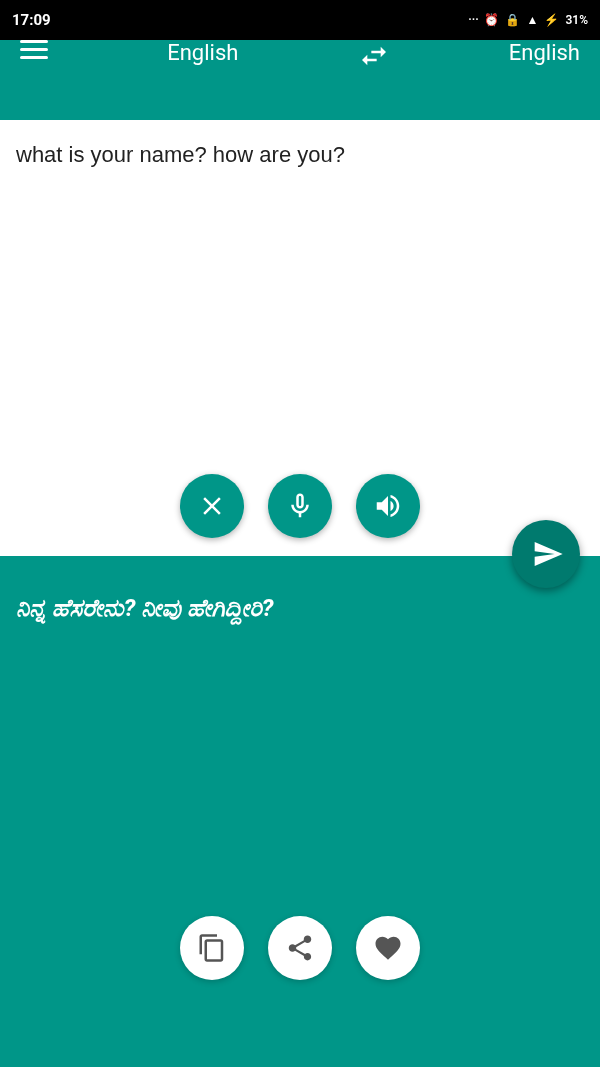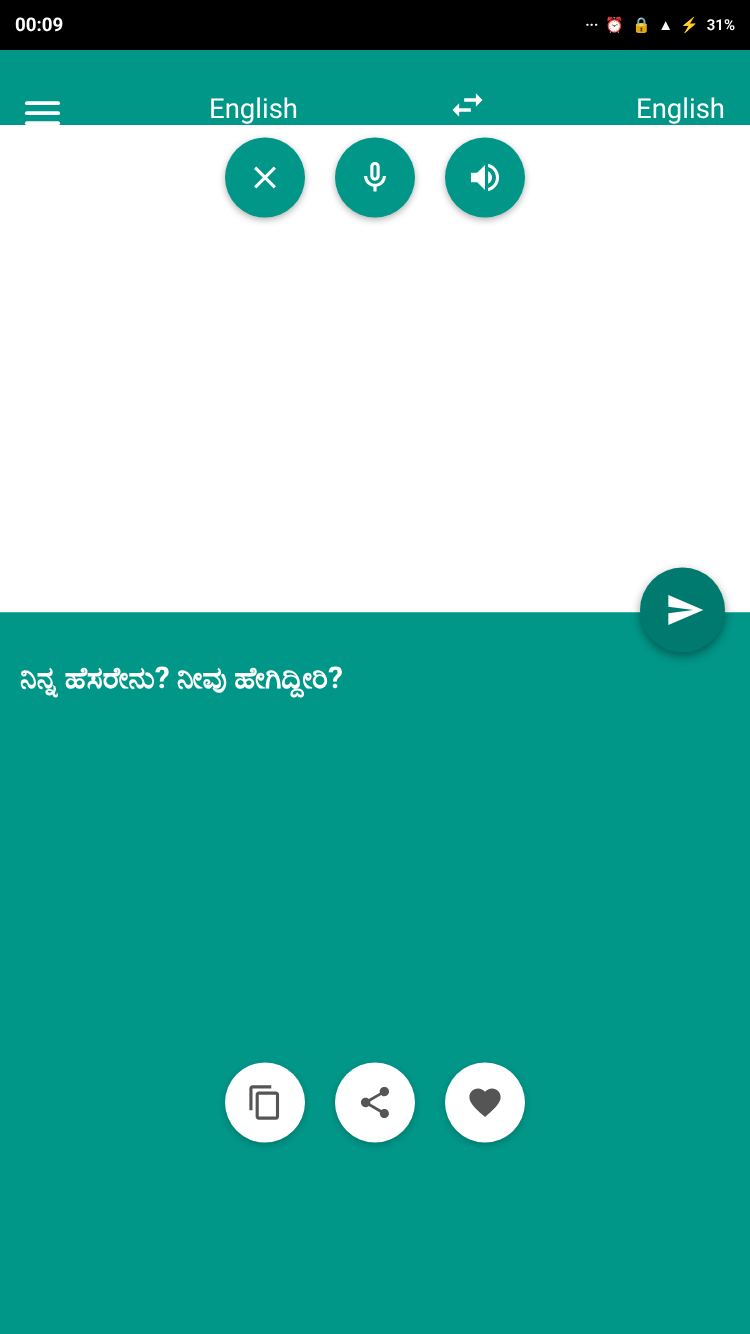--- a/index.html
+++ b/index.html
@@ -24,24 +24,24 @@
       color: #fff;
       font-size: 14px;
       font-weight: 600;
     }
     .status-time { font-size: 15px; font-weight: bold; }
     .status-icons { display: flex; align-items: center; gap: 6px; font-size: 12px; }
 
     
     .toolbar {
       width: 100%;
-      height: 60px;
-      background: #009688;
-      display: flex;
-      align-items: flex-end;
+      height: 80px;
+      background: #009688;
+      display: flex;
+      align-items: flex-start;
       justify-content: space-between;
       padding: 0 20px;
     }
     .toolbar-menu {
       display: flex;
       flex-direction: column;
       gap: 5px;
       cursor: pointer;
     }
     .toolbar-menu span {
@@ -146,20 +146,21 @@
       padding-top: 10px;
     }
     .output-text {
       width: 100%;
       padding: 24px 16px 20px 16px;
       font-size: 24px;
       color: #fff;
       font-weight: bold;
       line-height: 1.5;
       min-height: 340px;
+      font-style: italic;
     }
     .output-buttons {
       display: flex;
       justify-content: center;
       gap: 24px;
       padding: 10px 0 24px 0;
     }
     .circle-btn-white {
       width: 64px;
       height: 64px;
@@ -175,21 +176,21 @@
     .circle-btn-white svg {
       width: 30px;
       height: 30px;
       fill: #555;
     }
   </style>
 </head>
 <body>
 
 <div class="status-bar">
-  <span class="status-time">00:09</span>
+  <span class="status-time">17:09</span>
   <div class="status-icons">
     <span>···</span>
     <span>⏰</span>
     <span>🔒</span>
     <span>▲</span>
     <span>⚡</span>
     <span>31%</span>
   </div>
 </div>
 
@@ -202,20 +203,21 @@
   <span class="toolbar-lang">English</span>
   <div class="toolbar-swap">
     <svg viewBox="0 0 24 24">
       <path d="M6.99 11L3 15l3.99 4v-3H14v-2H6.99v-3zM21 9l-3.99-4v3H10v2h7.01v3L21 9z"></path>
     </svg>
   </div>
   <span class="toolbar-lang">English</span>
 </div>
 
 <div class="input-panel">
+  <textarea class="input-text" style="">what is your name? how are you?</textarea>
 
   <div class="input-buttons">
     <button class="circle-btn">
       <svg viewBox="0 0 24 24">
         <path d="M19 6.41L17.59 5 12 10.59 6.41 5 5 6.41 10.59 12 5 17.59 6.41 19 12 13.41 17.59 19 19 17.59 13.41 12z"></path>
       </svg>
     </button>
     <button class="circle-btn">
       <svg viewBox="0 0 24 24">
         <path d="M12 14c1.66 0 3-1.34 3-3V5c0-1.66-1.34-3-3-3S9 3.34 9 5v6c0 1.66 1.34 3 3 3zm-1-9c0-.55.45-1 1-1s1 .45 1 1v6c0 .55-.45 1-1 1s-1-.45-1-1V5zm6 6c0 2.76-2.24 5-5 5s-5-2.24-5-5H5c0 3.53 2.61 6.43 6 6.92V21h2v-3.08c3.39-.49 6-3.39 6-6.92h-2z"></path>

